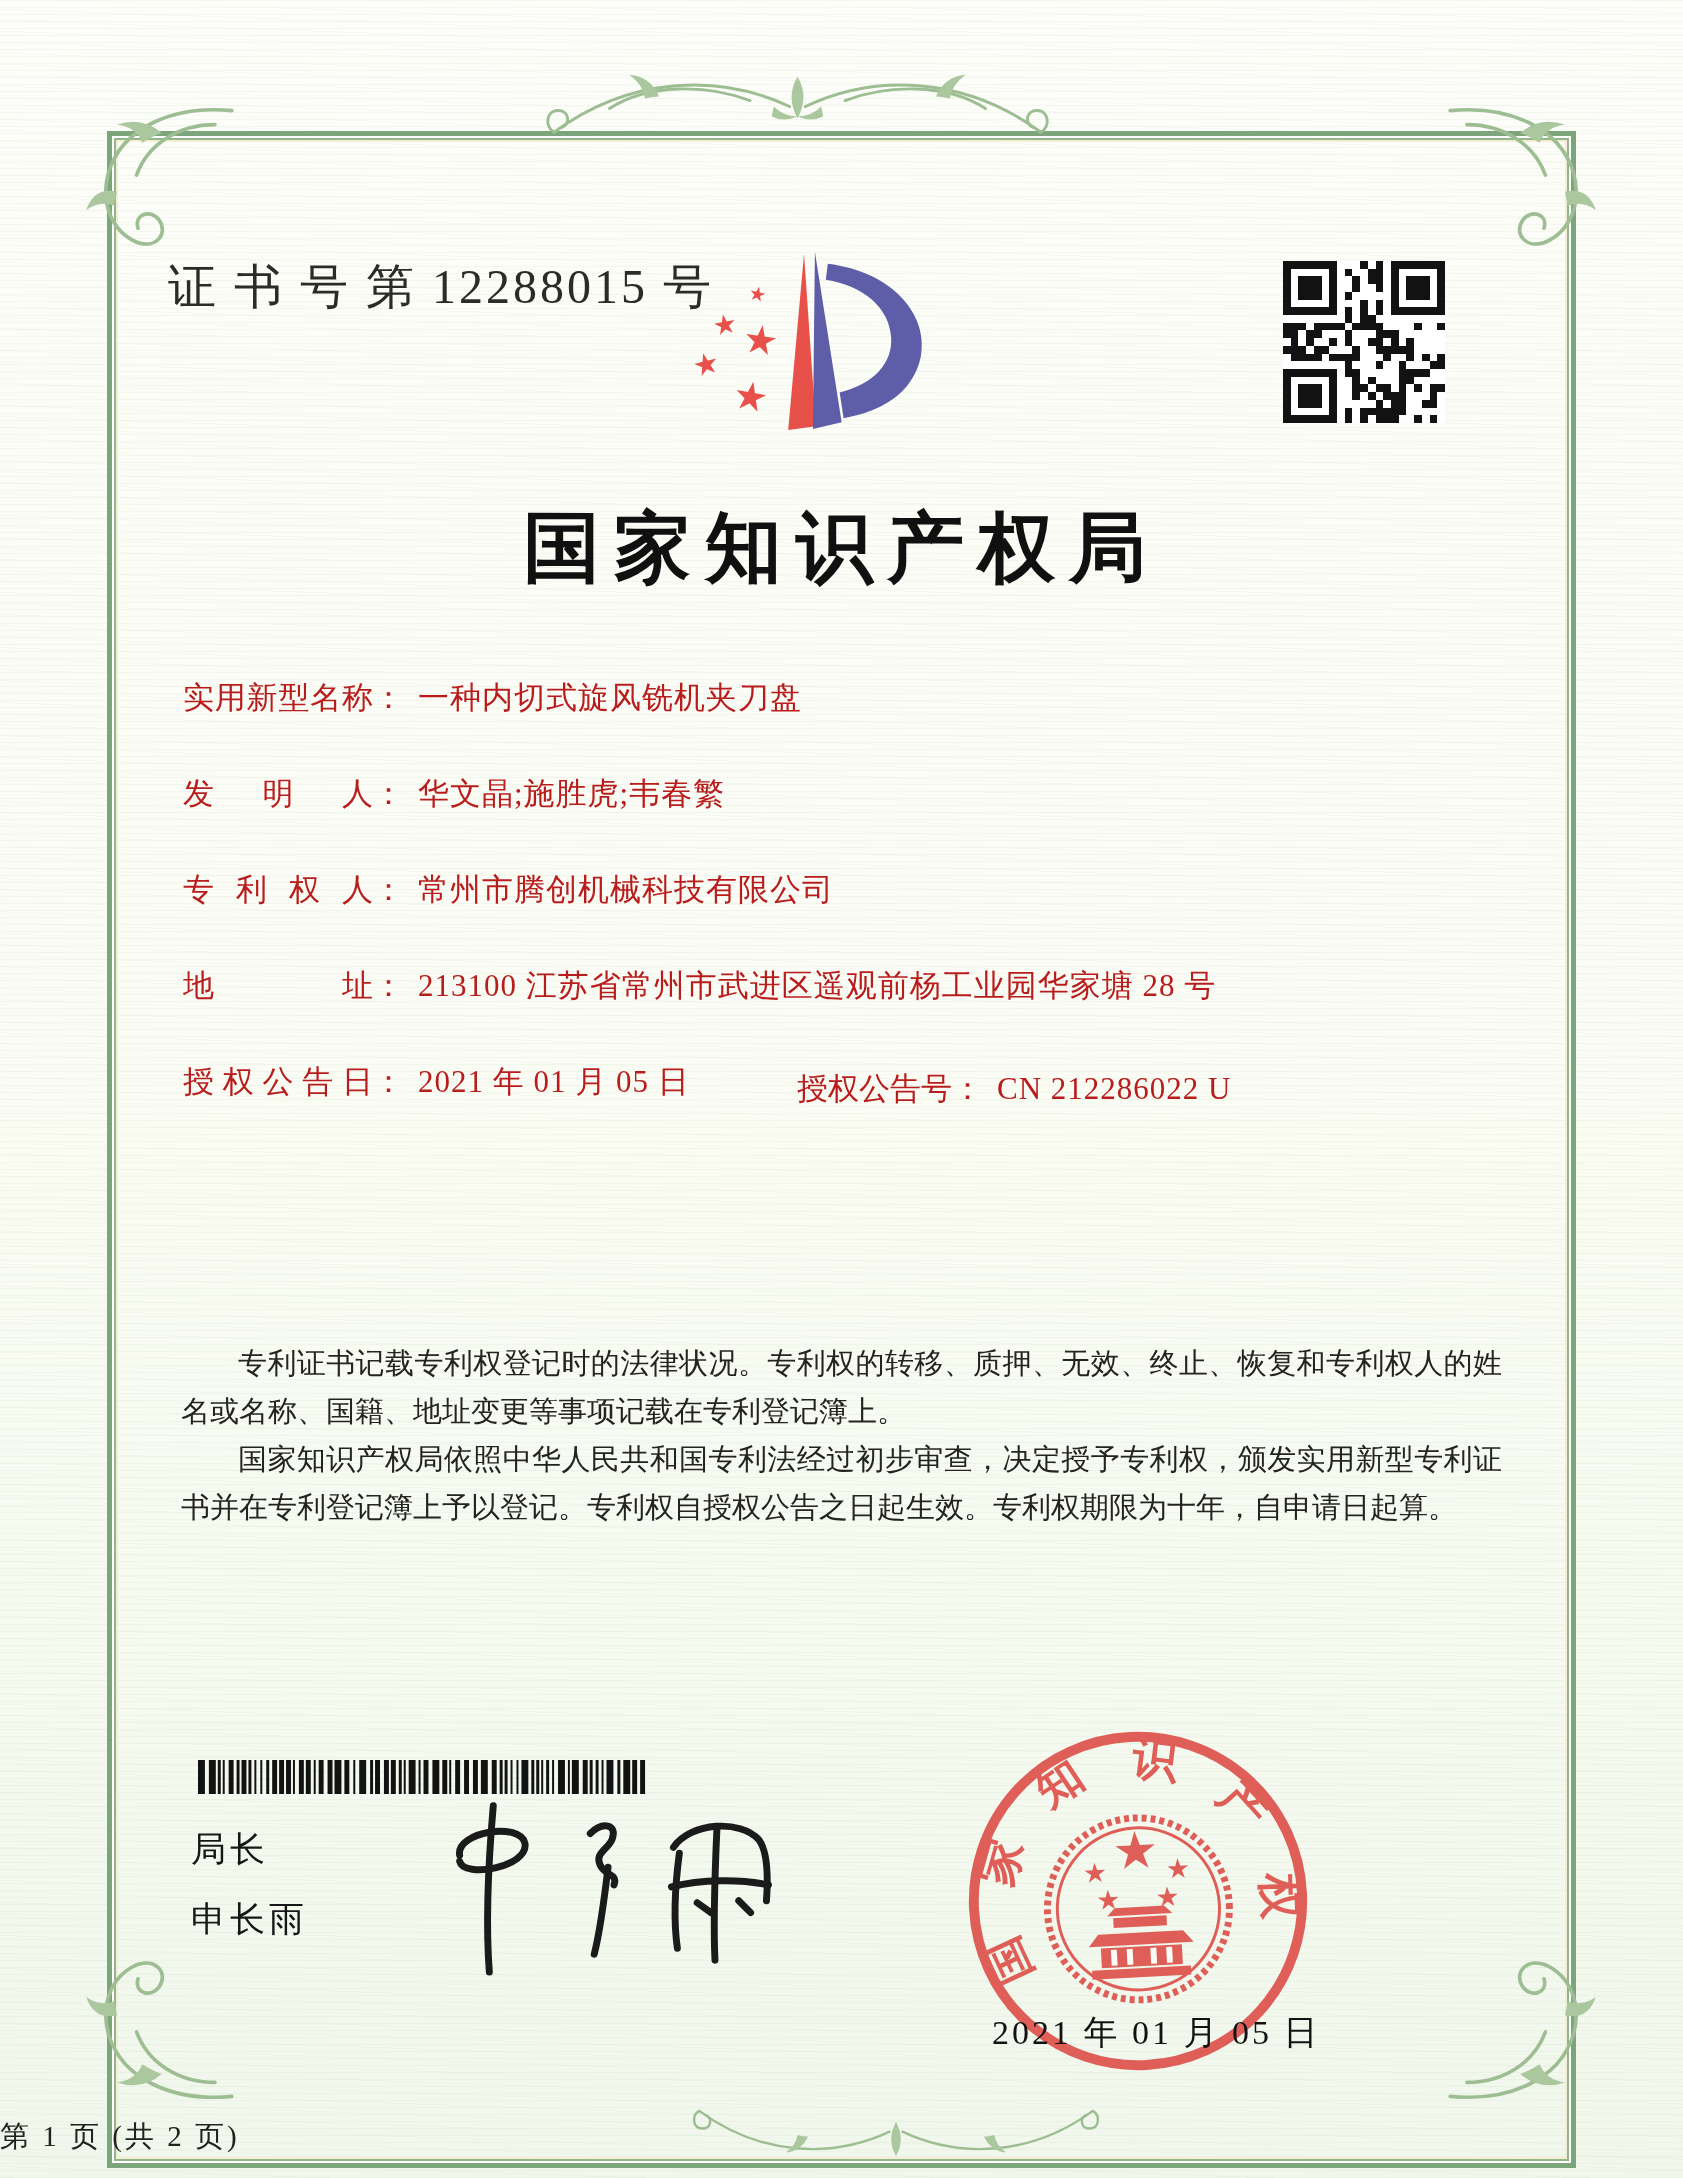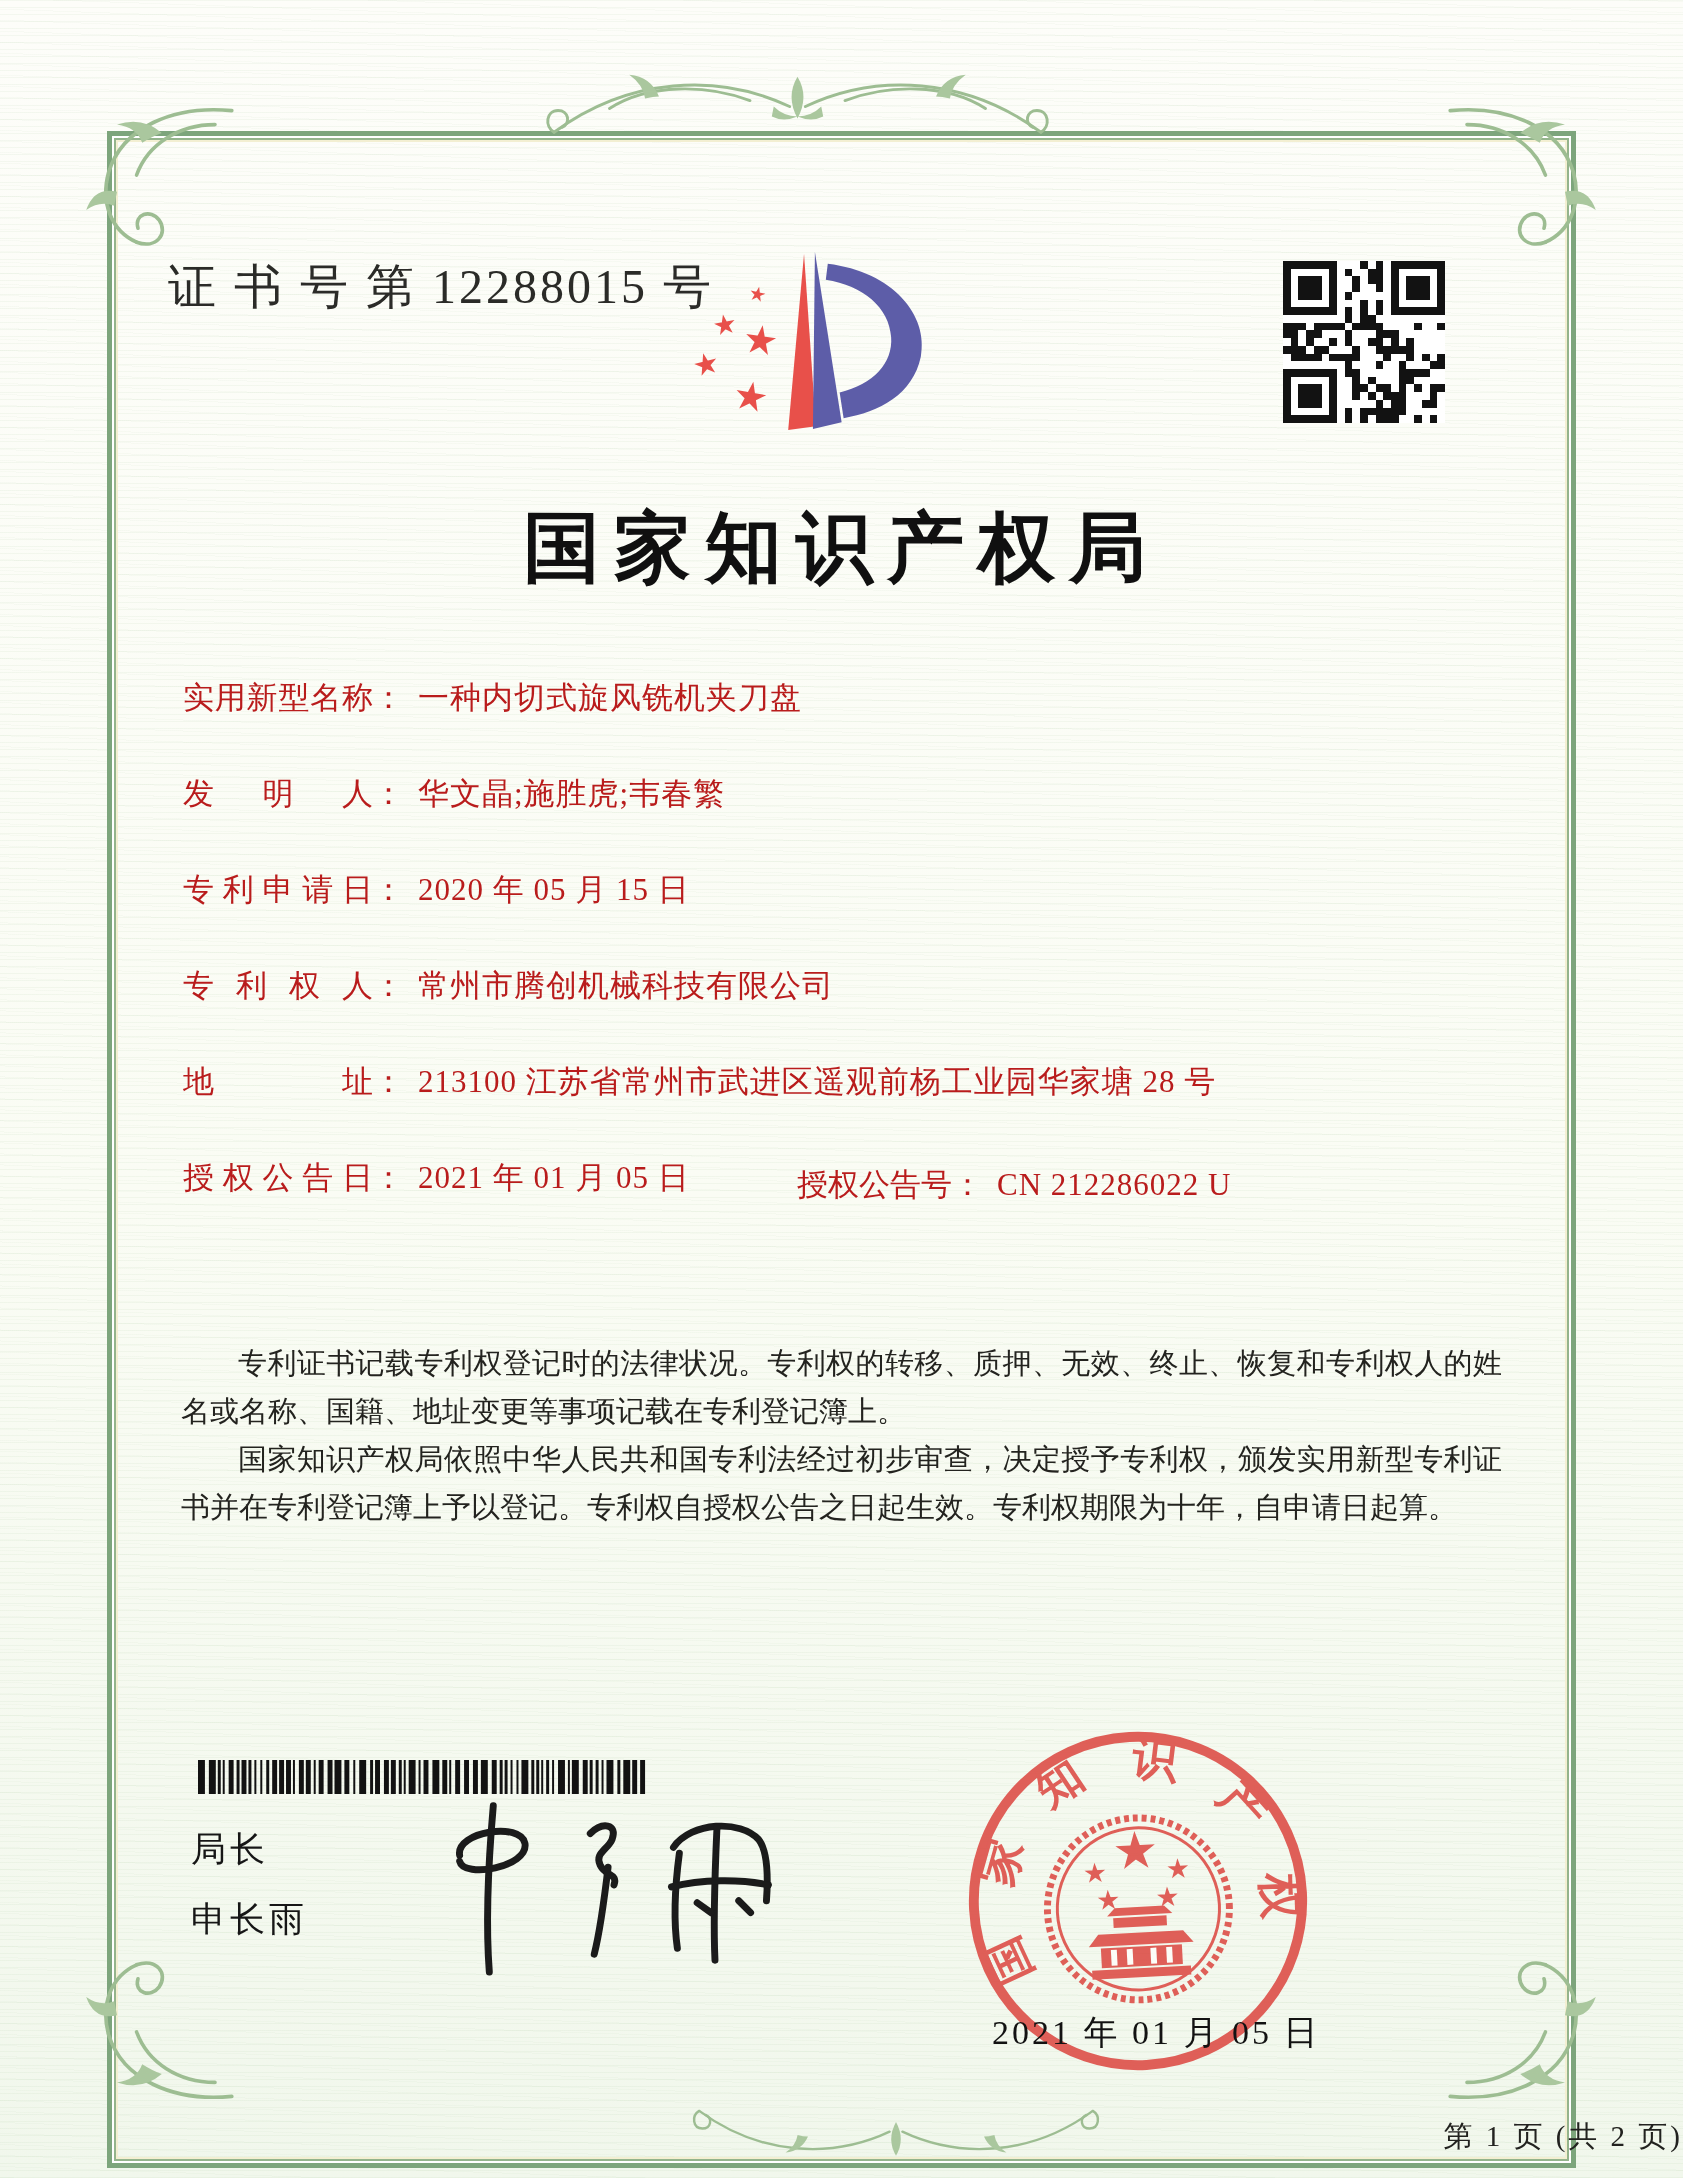--- a/index.html
+++ b/index.html
@@ -52,21 +52,21 @@
     font-family:"Liberation Sans","DejaVu Sans",sans-serif;
     font-size:35px;color:#161616;line-height:70px;letter-spacing:4px;
   }
   .signature{position:absolute;left:424px;top:1782px;width:386px;height:198px;}
   .seal{position:absolute;left:958px;top:1721px;width:360px;height:360px;opacity:.9;}
   .seal-date{
     position:absolute;left:992px;top:2010px;
     font-size:34px;letter-spacing:3px;color:#121212;white-space:nowrap;
   }
   .footer{
-    position:absolute;left:0;right:0;top:2117px;text-align:right;
+    position:absolute;left:0;right:0;top:2117px;text-align:left;
     font-size:29px;letter-spacing:3px;color:#22221f;
   }
   .orn{position:absolute;pointer-events:none;}
   .orn-tc{left:540px;top:61px;width:515px;height:94px;}
   .orn-bc{left:688px;top:2091px;width:416px;height:79px;transform:scaleY(-1);}
   .orn-tl{left:75px;top:91px;width:168px;height:168px;}
   .orn-tr{left:1439px;top:91px;width:168px;height:168px;transform:scaleX(-1);}
   .orn-bl{left:75px;top:1948px;width:168px;height:168px;transform:scaleY(-1);}
   .orn-br{left:1439px;top:1948px;width:168px;height:168px;transform:scale(-1,-1);}
 </style>
@@ -305,23 +305,20 @@
 <div class="title">国家知识产权局</div>
 
 <div class="fields">
   <div class="frow">
     <span class="flabel">实用新型名称</span><span class="fcolon">：</span><span class="fvalue">一种内切式旋风铣机夹刀盘</span>
   </div>
   <div class="frow">
     <span class="flabel">发明人</span><span class="fcolon">：</span><span class="fvalue">华文晶;施胜虎;韦春繁</span>
   </div>
   <div class="frow">
-    <span class="flabel">专利申请日</span><span class="fcolon">：</span><span class="fvalue">2020 年 05 月 15 日</span>
-  </div>
-  <div class="frow">
     <span class="flabel">专利权人</span><span class="fcolon">：</span><span class="fvalue">常州市腾创机械科技有限公司</span>
   </div>
   <div class="frow">
     <span class="flabel">地址</span><span class="fcolon">：</span><span class="fvalue">213100 江苏省常州市武进区遥观前杨工业园华家塘 28 号</span>
   </div>
   <div class="frow">
     <span class="flabel">授权公告日</span><span class="fcolon">：</span><span class="fvalue">2021 年 01 月 05 日</span>
     <span class="grant-group">
       <span>授权公告号</span><span class="fcolon">：</span><span class="fvalue">CN 212286022 U</span>
     </span>

